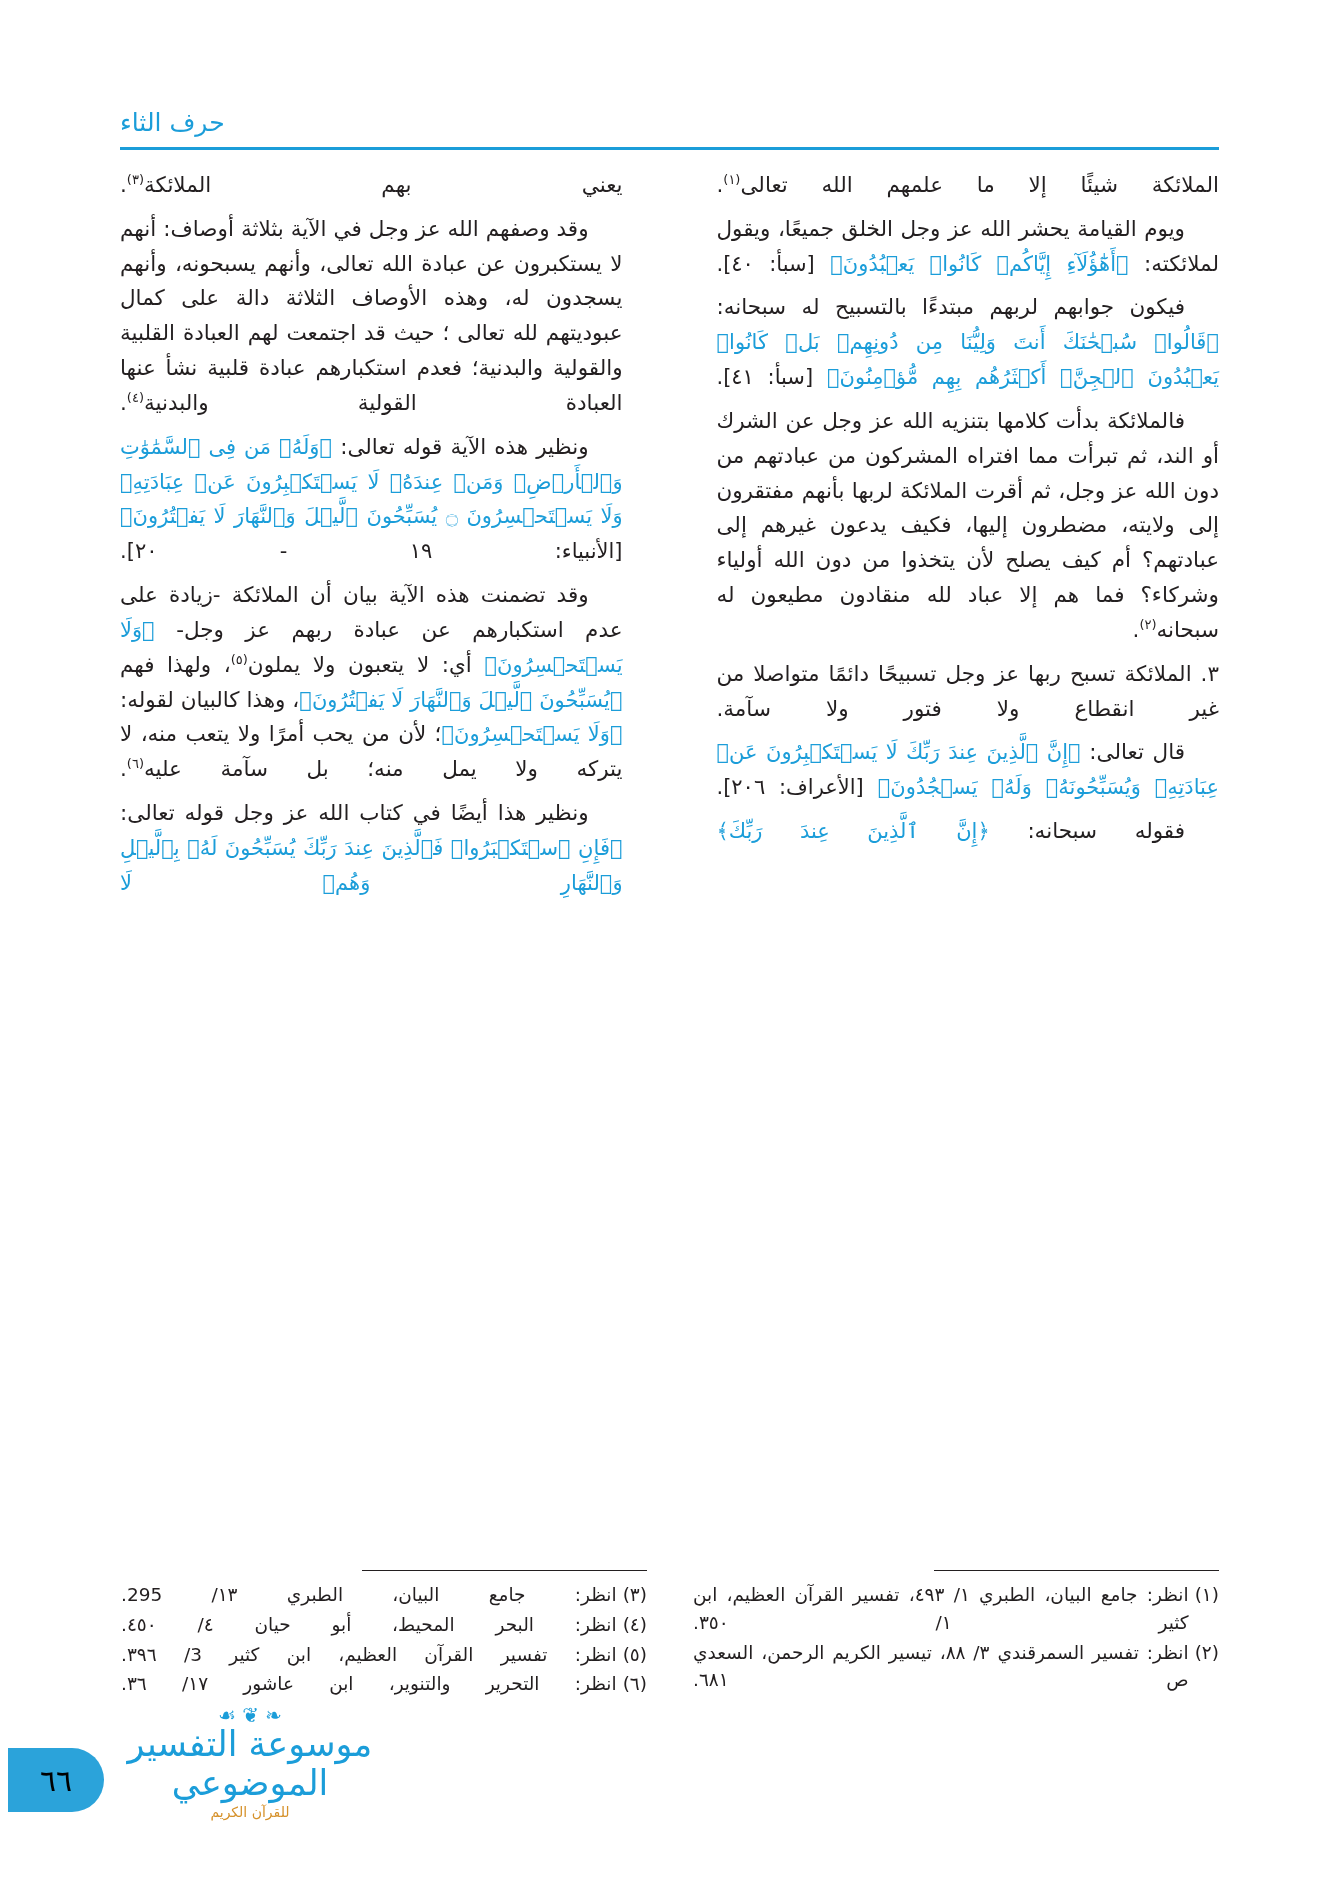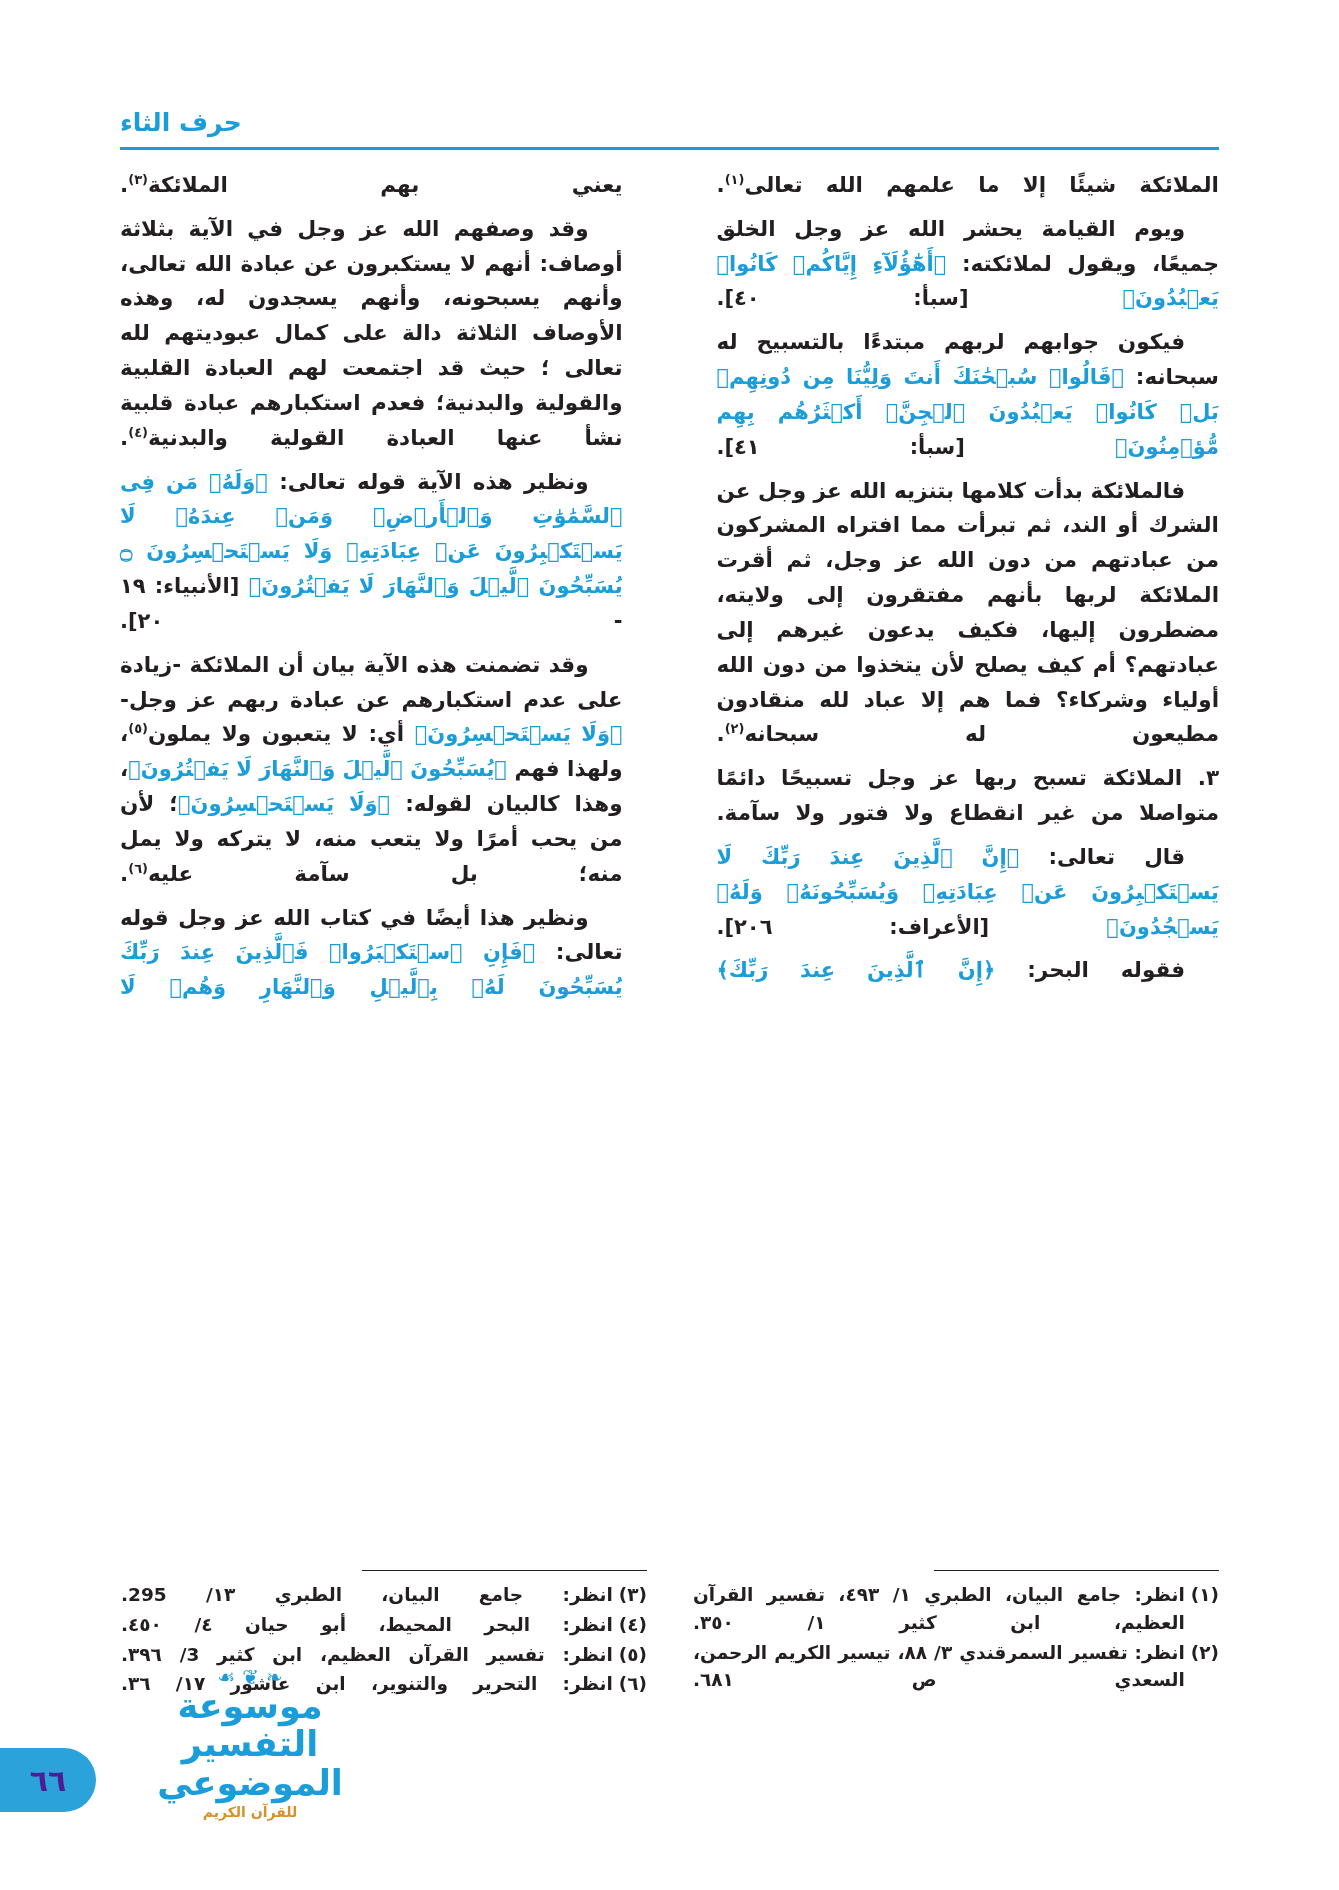--- a/index.html
+++ b/index.html
@@ -12,21 +12,20 @@
     height: 1890px;
     position: relative;
     font-family: "DejaVu Sans", "Liberation Sans", sans-serif;
     color: #231f20;
     overflow: hidden;
   }
 
   .page {
     position: absolute;
     inset: 0;
-    font-weight: bold;
   }
 
   
   .header {
     position: absolute;
     top: 108px;
     right: 120px;
     left: 120px;
     text-align: left;
   }
@@ -141,27 +140,27 @@
   
   .footer {
     position: absolute;
     bottom: 48px;
     left: 0;
     right: 0;
     height: 96px;
   }
   .page-tab {
     position: absolute;
-    left: 0;
+    left: 8px;
     bottom: 30px;
     width: 96px;
     height: 64px;
     background: #2ba3da;
     border-radius: 0 32px 32px 0;
-    color: #4c1d95;
+    color: #000000;
     display: flex;
     align-items: center;
     justify-content: center;
     font-size: 30px;
     letter-spacing: 1px;
   }
   .logo {
     position: absolute;
     left: 120px;
     bottom: 22px;
@@ -224,21 +223,21 @@
         <span>٣. الملائكة تسبح ربها عز وجل تسبيحًا دائمًا متواصلا من غير انقطاع ولا فتور ولا سآمة.</span>
       </p>
 
       <p class="par first-indent">
         <span>قال تعالى:</span>
         <span class="quran">﴿إِنَّ ٱلَّذِينَ عِندَ رَبِّكَ لَا يَسۡتَكۡبِرُونَ عَنۡ عِبَادَتِهِۦ وَيُسَبِّحُونَهُۥ وَلَهُۥ يَسۡجُدُونَ﴾</span>
         <span class="ref">[الأعراف: ٢٠٦].</span>
       </p>
 
       <p class="par first-indent">
-        <span>فقوله البحر:</span>
+        <span>فقوله سبحانه:</span>
         <span class="quran">﴿إِنَّ ٱلَّذِينَ عِندَ رَبِّكَ﴾</span>
       </p>
 
     </div>
 
     <div class="col-divider"></div>
 
     <div class="col">
 
       <p class="par noindent">

